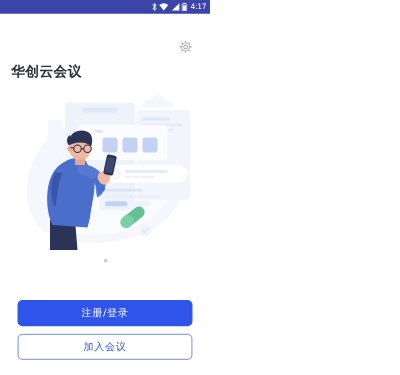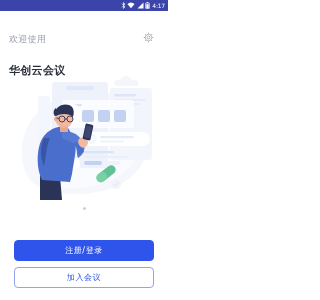--- a/index.html
+++ b/index.html
@@ -128,21 +128,20 @@
         <circle cx="12" cy="12" r="3.2"></circle>
         <path d="M12 1.6 L12 4.4 M12 19.6 L12 22.4 M1.6 12 L4.4 12 M19.6 12 L22.4 12
                  M4.7 4.7 L6.7 6.7 M17.3 17.3 L19.3 19.3
                  M19.3 4.7 L17.3 6.7 M6.7 17.3 L4.7 19.3"></path>
         <circle cx="12" cy="12" r="7.2" stroke-width="1.5"></circle>
       </g>
     </svg>
   </div>
 
   <div class="headings">
-    <div class="welcome">欢迎使用</div>
     <div class="appname">华创云会议</div>
   </div>
 
   <div class="illus">
     <svg viewBox="0 0 168 128" xmlns="http://www.w3.org/2000/svg">
       <defs>
         <clipPath id="frame">
             <rect x="0" y="0" width="168" height="128"></rect>
           </clipPath>
       </defs>

